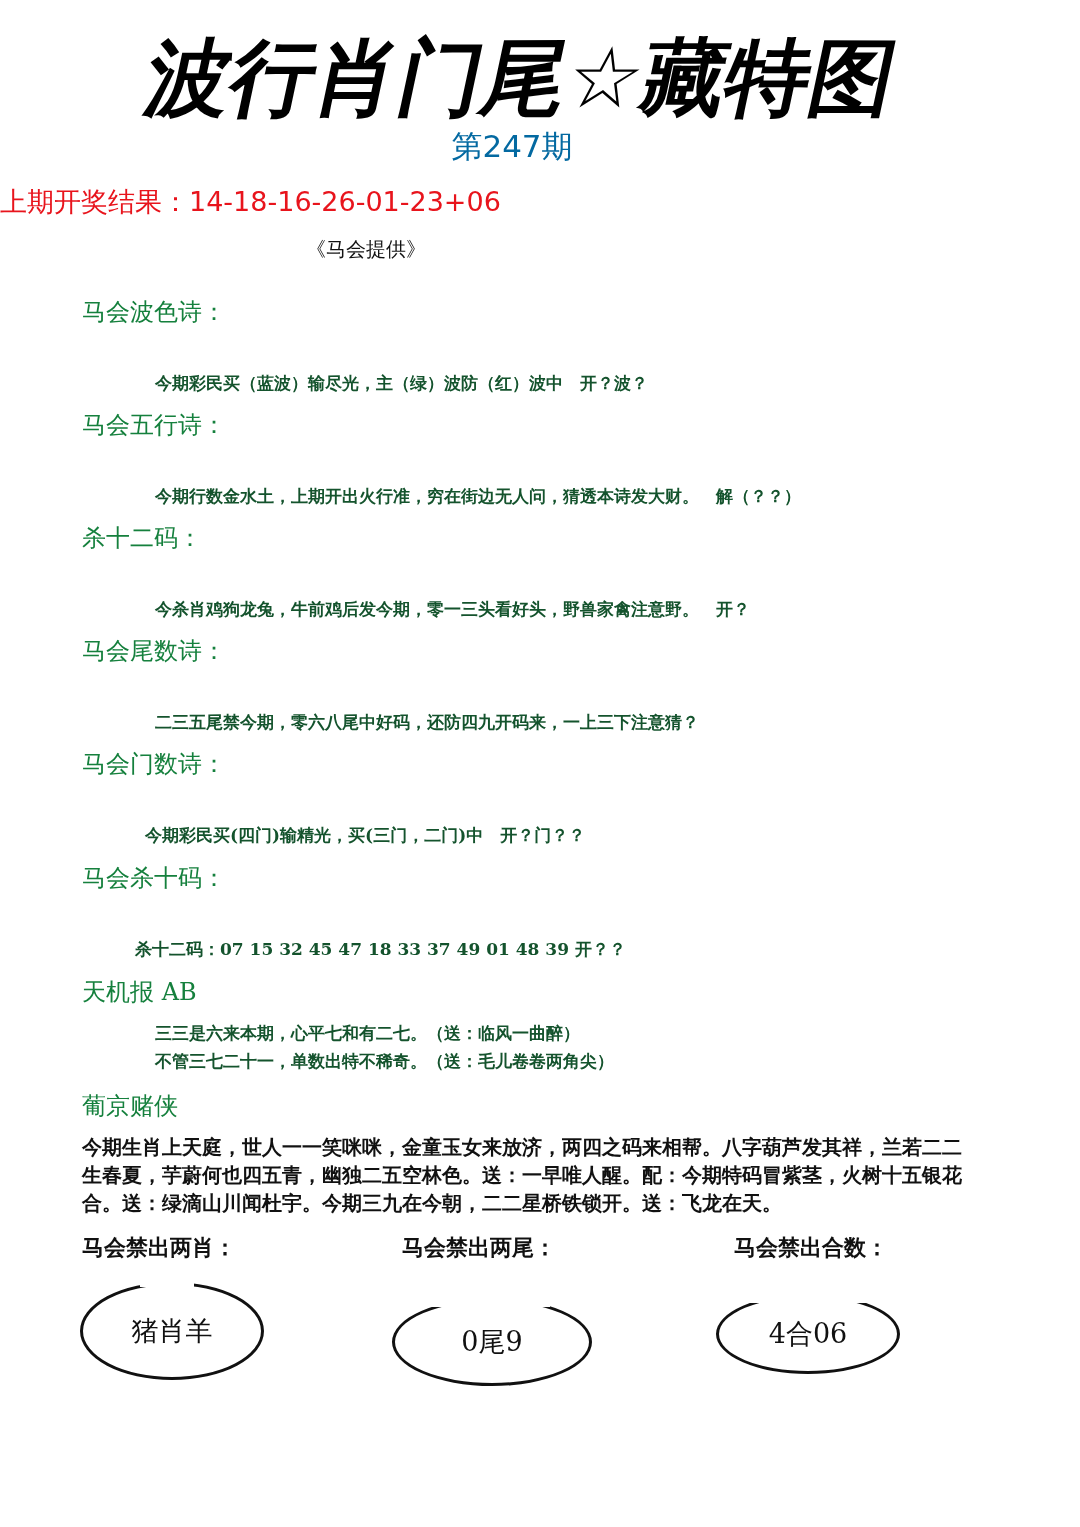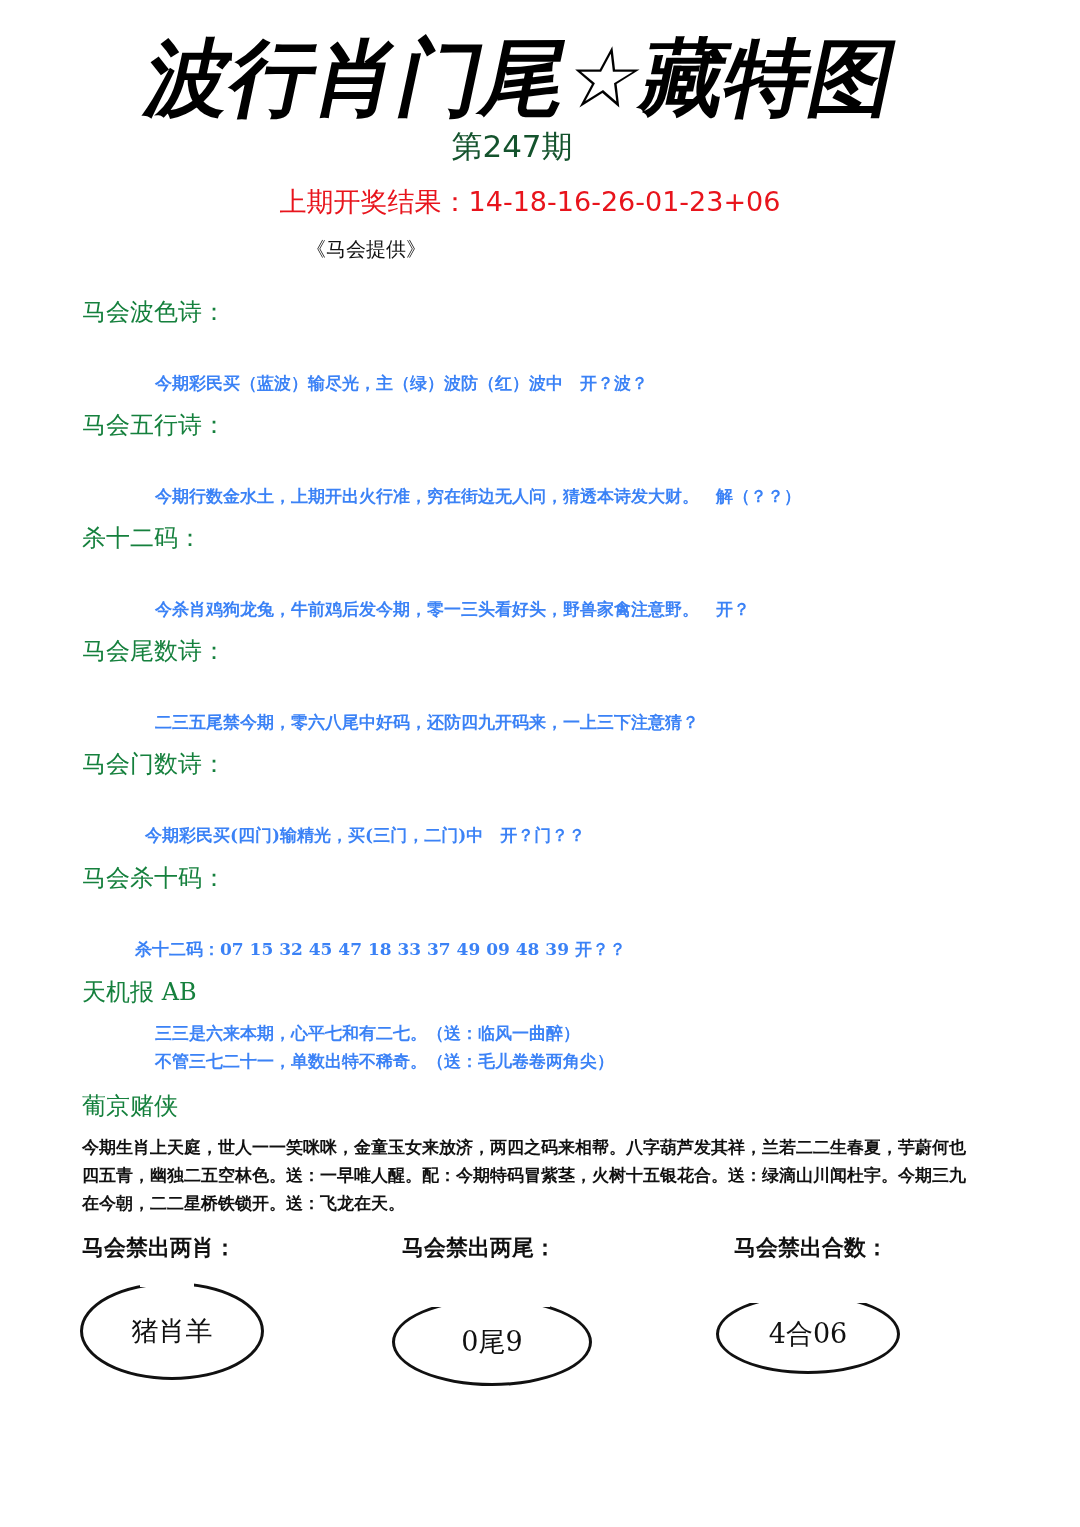--- a/index.html
+++ b/index.html
@@ -1,25 +1,25 @@
 <!DOCTYPE html>
 <html><head>
 <meta charset="utf-8">
 <style>
   html, body { margin: 0; padding: 0; background: #ffffff; }
   body { width: 1080px; height: 1527px; position: relative; overflow: hidden; color: #111; font-family: "DejaVu Serif", "Liberation Serif", serif; }
   .abs { position: absolute; white-space: nowrap; }
   .banner { left: 148px; top: 28px; width: 740px; height: 100px; display: flex; justify-content: space-between; align-items: center; }
   .banner span { font-family: "DejaVu Sans", sans-serif; font-weight: bold; font-size: 84px; line-height: 100px; transform: skewX(-12deg); color: #000; letter-spacing: 0; }
-  .issue { left: 0; width: 1024px; top: 126px; text-align: center; font-family: "DejaVu Sans", sans-serif; font-size: 31px; color: #14532d; }
-  .result { left: 0; width: 1060px; top: 184px; text-align: center; font-family: "DejaVu Sans", sans-serif; font-size: 27px; color: #e8141c; }
+  .issue { left: 0; width: 1024px; top: 126px; text-align: center; font-family: "DejaVu Sans", sans-serif; font-size: 31px; color: #0369a1; }
+  .result { left: 0; width: 1060px; top: 184px; text-align: left; font-family: "DejaVu Sans", sans-serif; font-size: 27px; color: #e8141c; }
   .provider { left: 306px; top: 236px; font-family: "DejaVu Serif", serif; font-size: 20px; color: #111; }
   .sec-title { left: 82px; font-size: 24px; color: #15803d; font-family: "DejaVu Serif", serif; }
-  .poem { font-size: 17px; color: #3b82f6; font-family: "DejaVu Serif", serif; font-weight: bold; }
-  .para { left: 82px; width: 890px; top: 1133px; font-size: 17px; line-height: 28px; font-weight: bold; white-space: normal; font-family: "DejaVu Sans", sans-serif; }
+  .poem { font-size: 17px; color: #14532d; font-family: "DejaVu Serif", serif; font-weight: bold; }
+  .para { left: 82px; width: 890px; top: 1133px; font-size: 20px; line-height: 28px; font-weight: bold; white-space: normal; font-family: "DejaVu Sans", sans-serif; }
   .ban-label { font-size: 22px; font-weight: bold; font-family: Liberation Serif, serif; }
   .oval { border: 3px solid #111; border-radius: 50%; display: flex; align-items: center; justify-content: center; font-size: 27px; font-family: "DejaVu Serif", serif; box-sizing: border-box; }
   .gap-cover { position: absolute; background: #fff; }
 </style>
 </head>
 <body>
 
 <div class="abs banner">
   <span>波</span>
   <span>行</span>
@@ -45,21 +45,21 @@
 <div class="abs sec-title" style="top:522px">杀十二码：</div>
 <div class="abs poem" style="left:155px; top:598px">今杀肖鸡狗龙兔，牛前鸡后发今期，零一三头看好头，野兽家禽注意野。　开？</div>
 
 <div class="abs sec-title" style="top:635px">马会尾数诗：</div>
 <div class="abs poem" style="left:155px; top:711px">二三五尾禁今期，零六八尾中好码，还防四九开码来，一上三下注意猜？</div>
 
 <div class="abs sec-title" style="top:748px">马会门数诗：</div>
 <div class="abs poem" style="left:145px; top:824px">今期彩民买(四门)输精光，买(三门，二门)中　开？门？？</div>
 
 <div class="abs sec-title" style="top:862px">马会杀十码：</div>
-<div class="abs poem" style="left:135px; top:938px">杀十二码：07 15 32 45 47 18 33 37 49 09 48 39 开？？</div>
+<div class="abs poem" style="left:135px; top:938px">杀十二码：07 15 32 45 47 18 33 37 49 01 48 39 开？？</div>
 
 <div class="abs sec-title" style="top:976px">天机报 AB</div>
 <div class="abs poem" style="left:155px; top:1022px; font-family:'DejaVu Sans',sans-serif">三三是六来本期，心平七和有二七。（送：临风一曲醉）</div>
 <div class="abs poem" style="left:155px; top:1050px; font-family:'DejaVu Sans',sans-serif">不管三七二十一，单数出特不稀奇。（送：毛儿卷卷两角尖）</div>
 
 <div class="abs sec-title" style="top:1090px">葡京赌侠</div>
 <div class="abs para">今期生肖上天庭，世人一一笑咪咪，金童玉女来放济，两四之码来相帮。八字葫芦发其祥，兰若二二生春夏，芋蔚何也四五青，幽独二五空林色。送：一早唯人醒。配：今期特码冒紫茎，火树十五银花合。送：绿滴山川闻杜宇。今期三九在今朝，二二星桥铁锁开。送：飞龙在天。</div>
 
 <div class="abs ban-label" style="left:82px; top:1233px">马会禁出两肖：</div>
 <div class="abs ban-label" style="left:402px; top:1233px">马会禁出两尾：</div>

